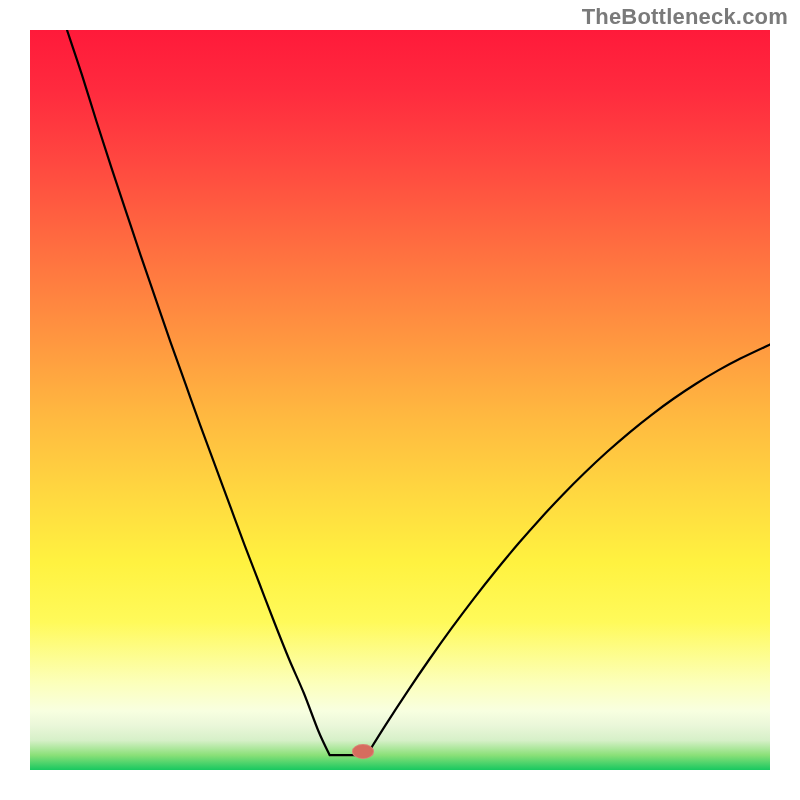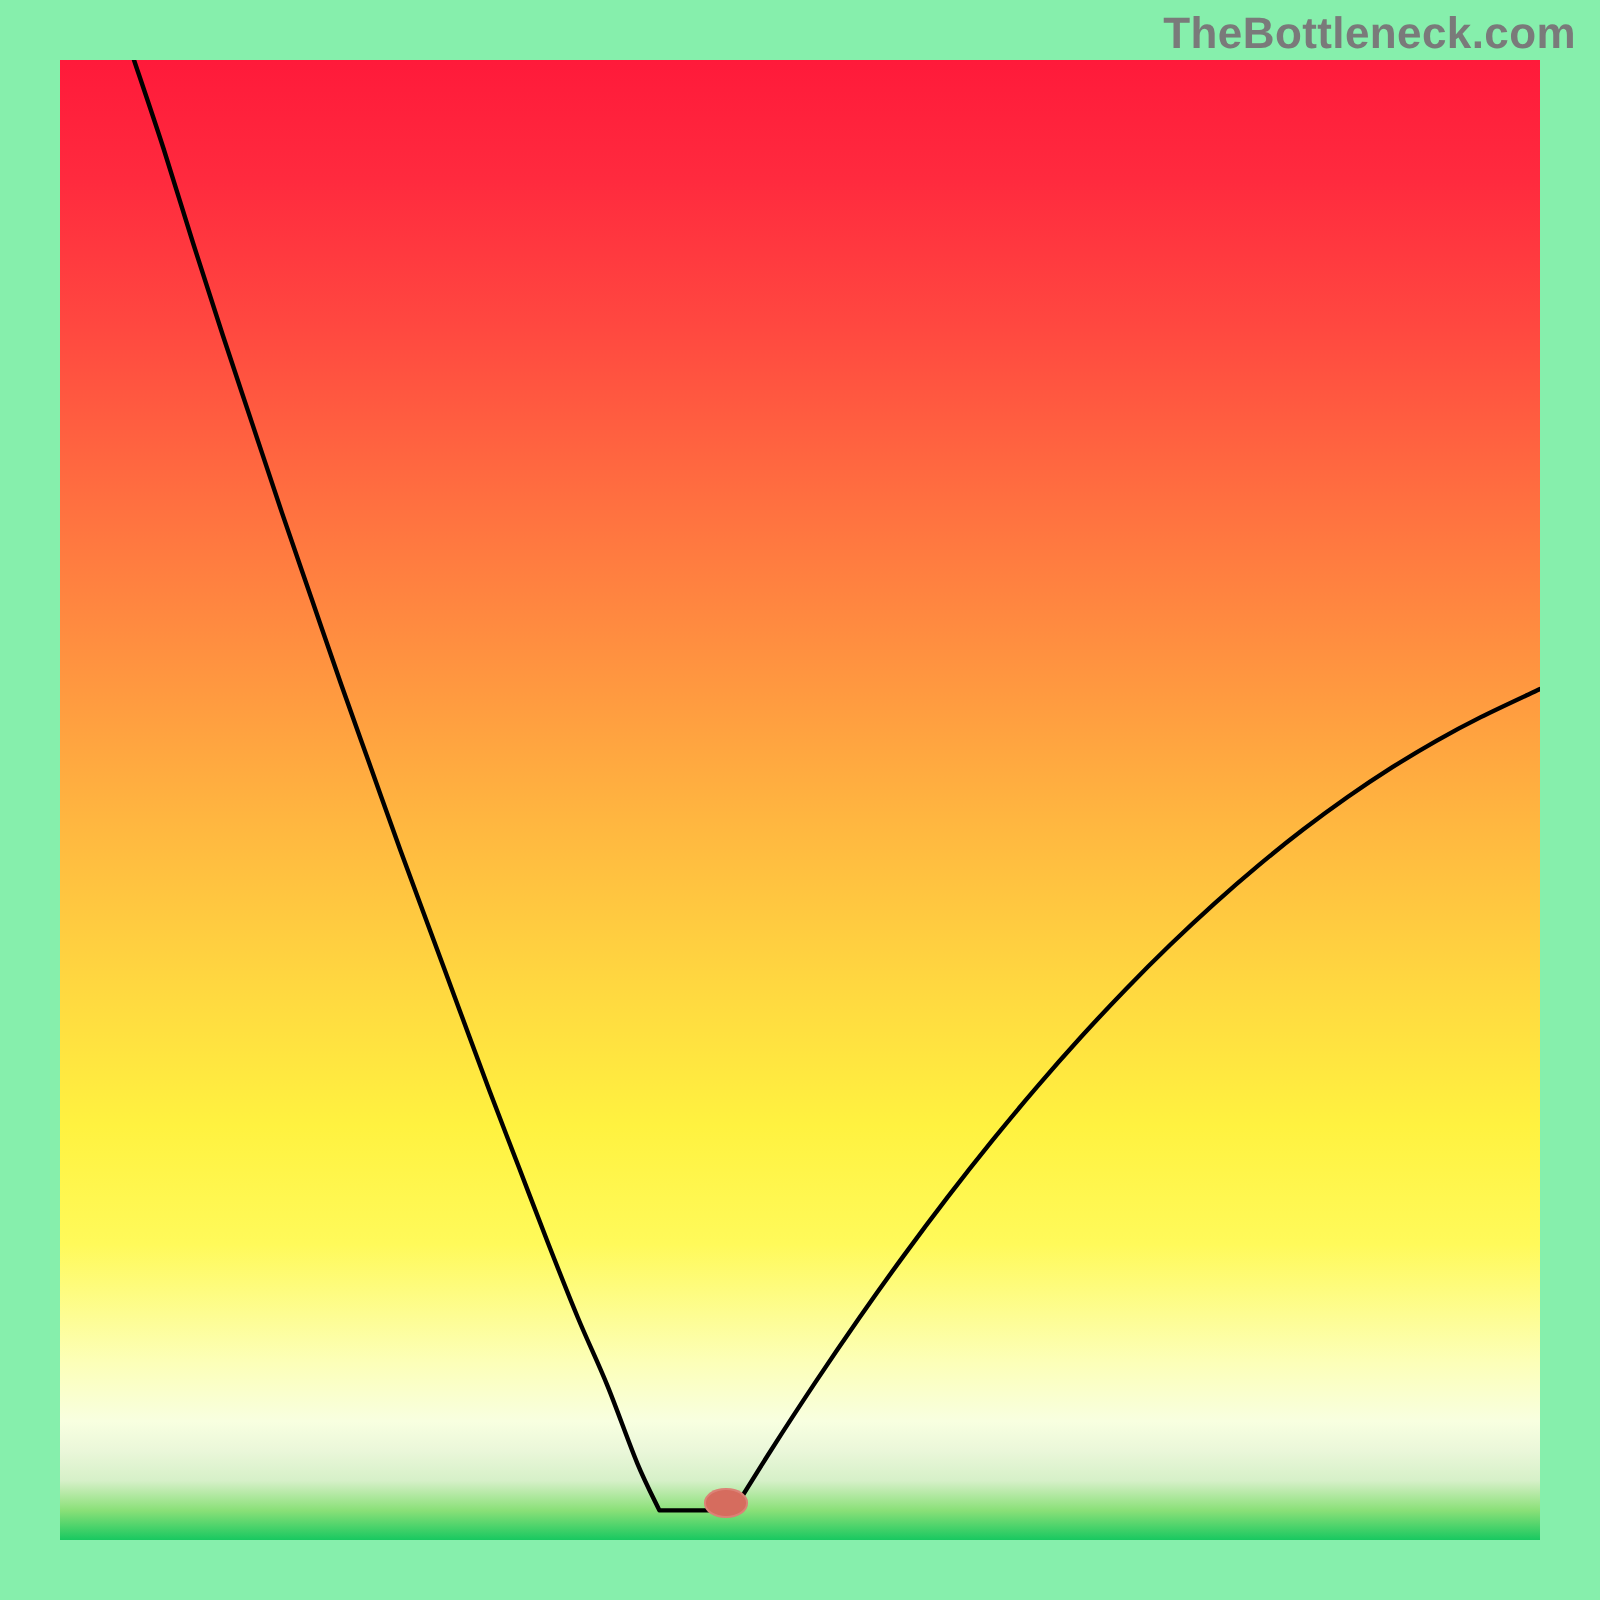--- a/index.html
+++ b/index.html
@@ -9,21 +9,21 @@
     height: 800px;
     background: #000;
     overflow: hidden;
   }
   .frame {
     position: absolute;
     left: 0;
     top: 0;
     width: 800px;
     height: 800px;
-    background: #86efac;
+    background: #ffffff;
   }
   .plot {
     position: absolute;
     left: 30px;
     top: 30px;
     width: 740px;
     height: 740px;
     
     background: linear-gradient(
       to bottom,

